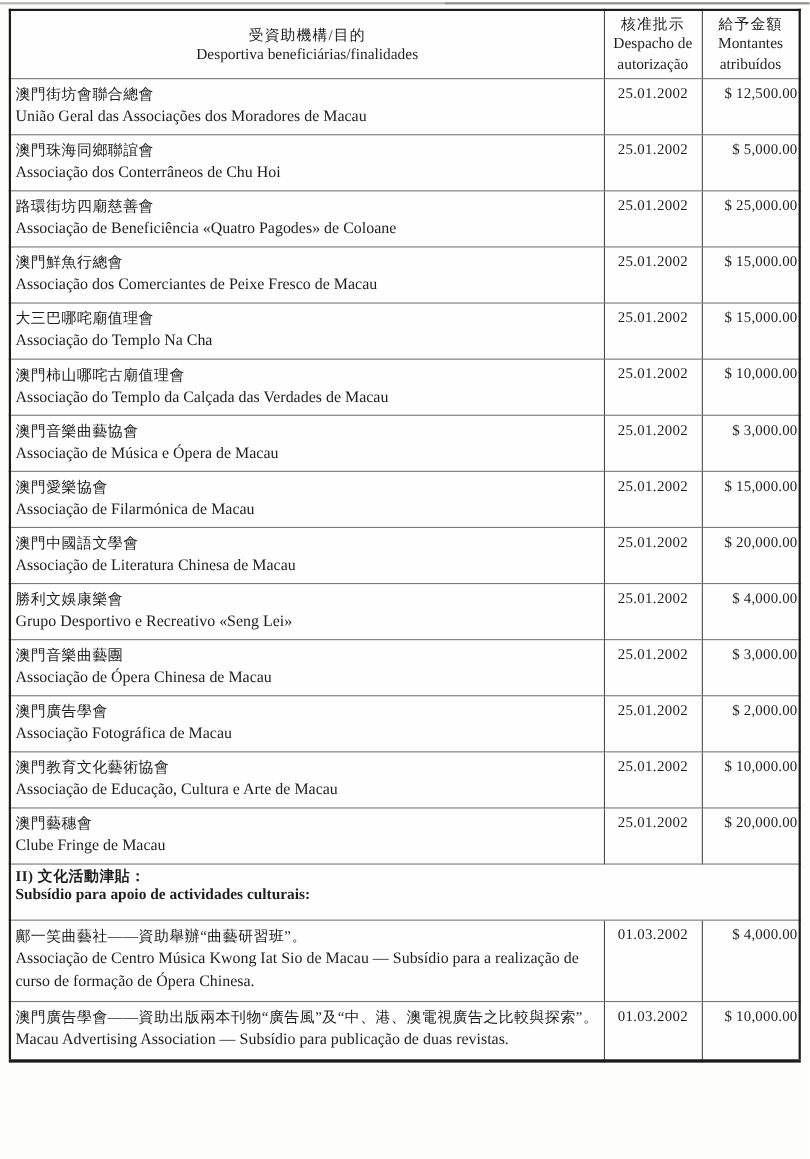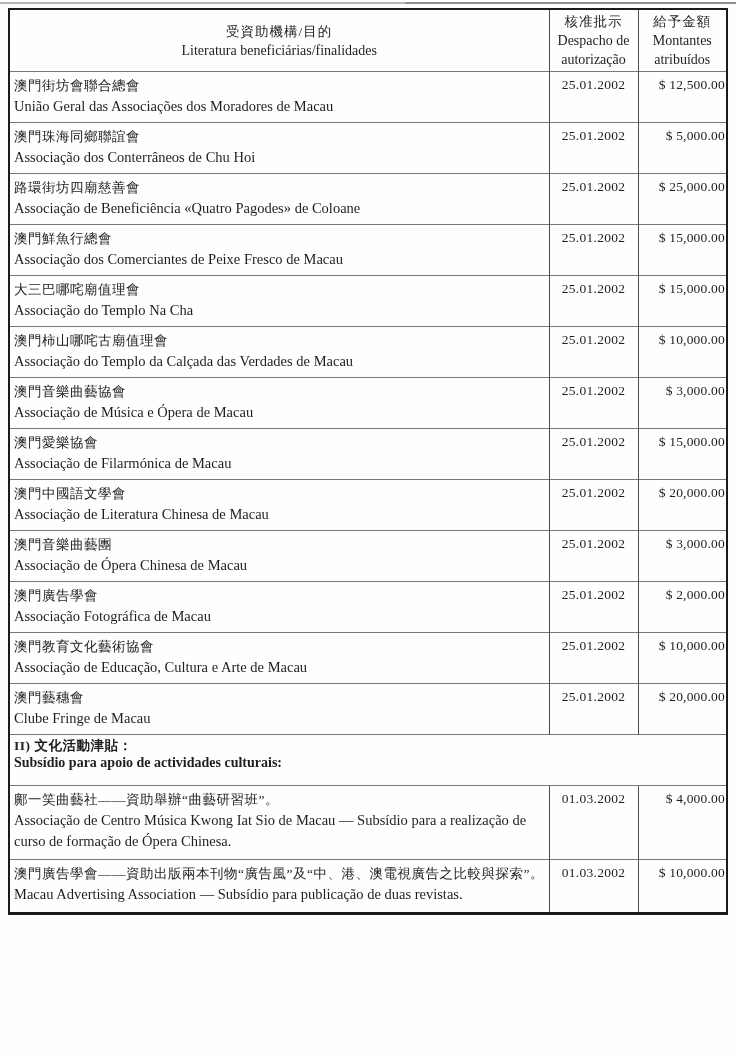--- a/index.html
+++ b/index.html
@@ -86,21 +86,21 @@
 <table class="gazette">
   <colgroup>
     <col class="c-ent">
       <col class="c-date">
       <col class="c-amt">
   </colgroup>
   <thead>
     <tr>
       <th>
         <div class="hdr-zh">受資助機構/目的</div>
-        <div class="hdr-pt">Literatura beneficiárias/finalidades</div>
+        <div class="hdr-pt">Desportiva beneficiárias/finalidades</div>
       </th>
       <th>
         <div class="hdr-zh">核准批示</div>
         <div class="hdr-pt">Despacho de</div>
         <div class="hdr-pt">autorização</div>
       </th>
       <th>
         <div class="hdr-zh">給予金額</div>
         <div class="hdr-pt">Montantes</div>
         <div class="hdr-pt">atribuídos</div>
@@ -182,20 +182,28 @@
 
   <tr class="data-row">
     <td class="cell-ent">
       <div class="zh">澳門中國語文學會</div>
       <div class="pt">Associação de Literatura Chinesa de Macau</div>
     </td>
     <td class="cell-date">25.01.2002</td>
     <td class="cell-amt">$ 20,000.00</td>
   </tr>
 
+  <tr class="data-row">
+    <td class="cell-ent">
+      <div class="zh">勝利文娛康樂會</div>
+      <div class="pt">Grupo Desportivo e Recreativo «Seng Lei»</div>
+    </td>
+    <td class="cell-date">25.01.2002</td>
+    <td class="cell-amt">$ 4,000.00</td>
+  </tr>
 
   <tr class="data-row">
     <td class="cell-ent">
       <div class="zh">澳門音樂曲藝團</div>
       <div class="pt">Associação de Ópera Chinesa de Macau</div>
     </td>
     <td class="cell-date">25.01.2002</td>
     <td class="cell-amt">$ 3,000.00</td>
   </tr>
 

